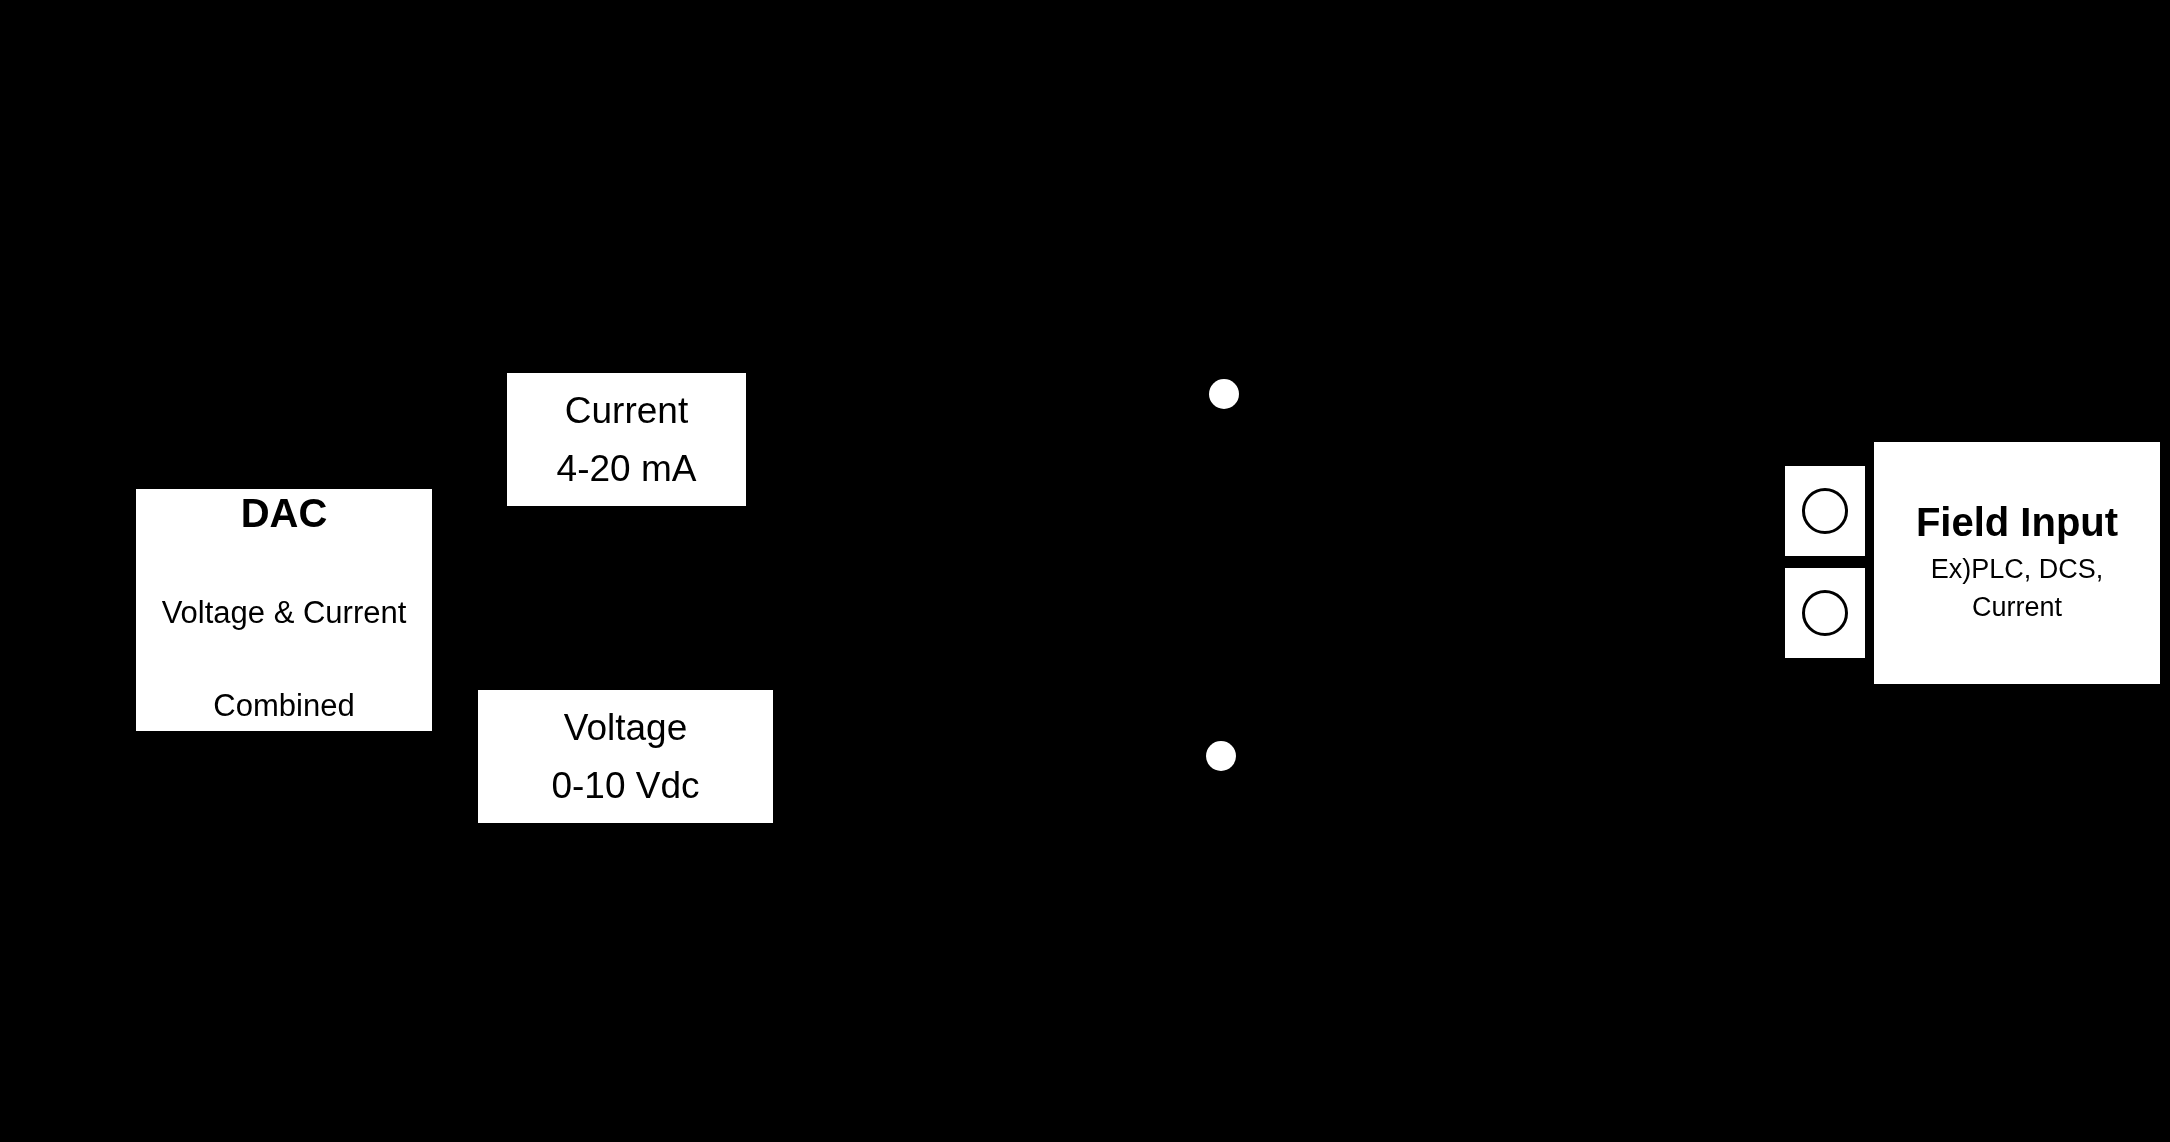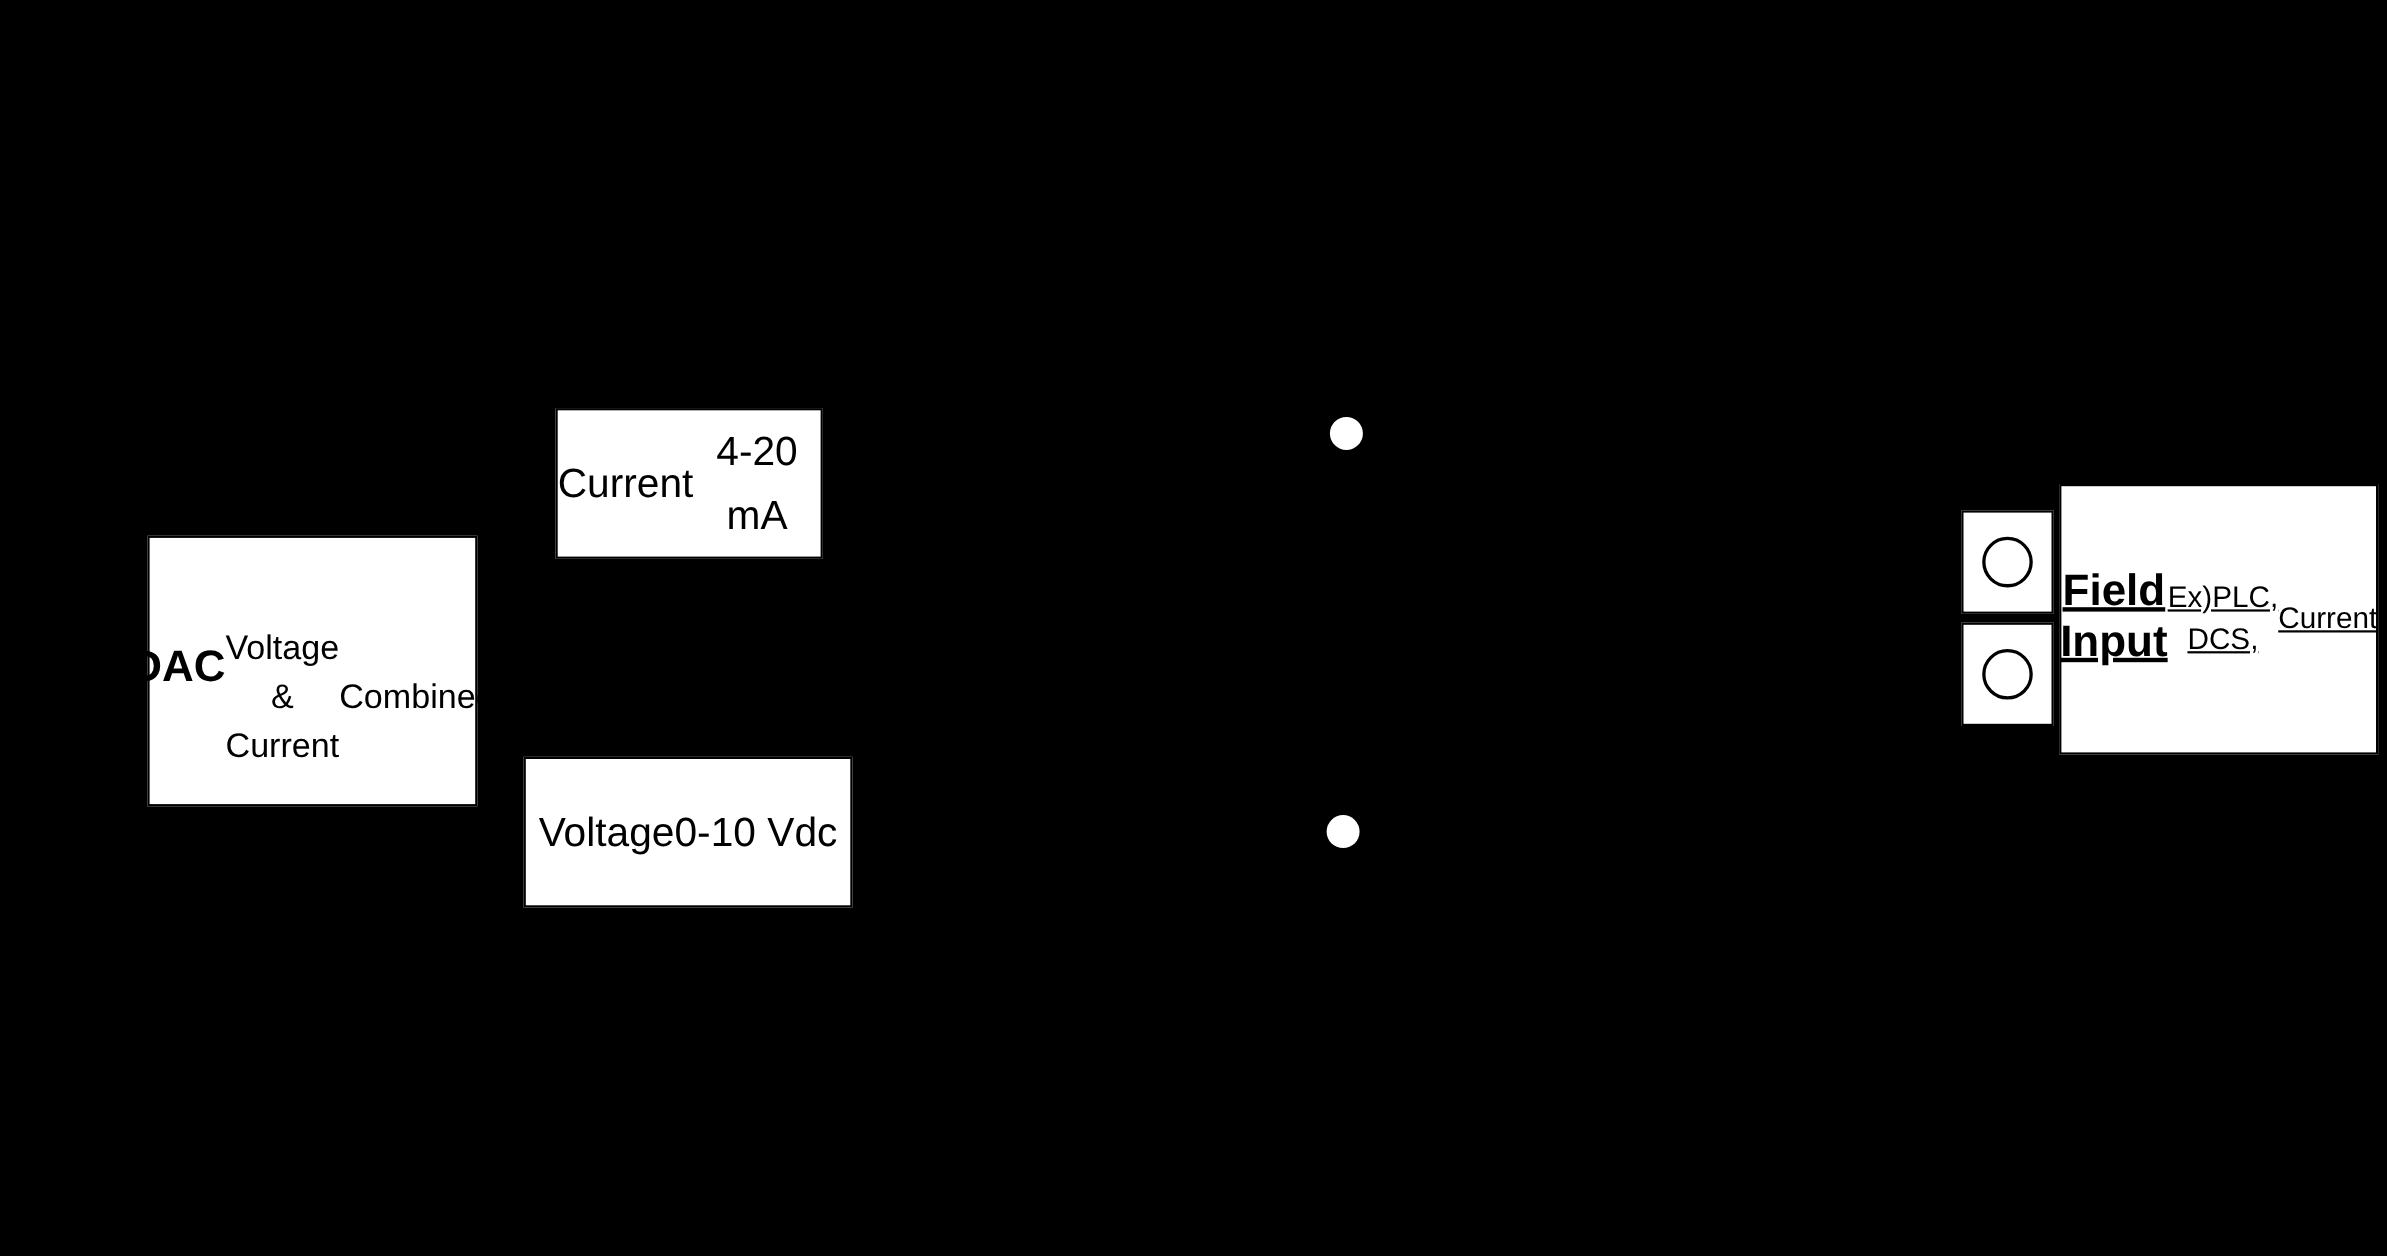--- a/index.html
+++ b/index.html
@@ -15,20 +15,21 @@
     overflow: hidden;
     font-family: "Liberation Sans", "DejaVu Sans", sans-serif;
     color: #000000;
   }
   .wbox {
     position: absolute;
     background: #ffffff;
     border: 2px solid #000000;
     box-sizing: border-box;
     display: flex;
+    flex-direction: column;
     align-items: center;
     justify-content: center;
     text-align: center;
   }
   
   .dac-box {
     left: 134px;
     top: 487px;
     width: 300px;
     height: 246px;
@@ -104,21 +105,20 @@
     border: 3px solid #000000;
     background: #ffffff;
     box-sizing: border-box;
   }
   
   .field-box {
     left: 1872px;
     top: 440px;
     width: 290px;
     height: 246px;
-    text-decoration: underline;
   }
   .field-title {
     font-size: 40px;
     font-weight: 700;
     line-height: 1.15;
     margin-bottom: 6px;
   }
   .field-sub {
     font-size: 27px;
     line-height: 1.4;

